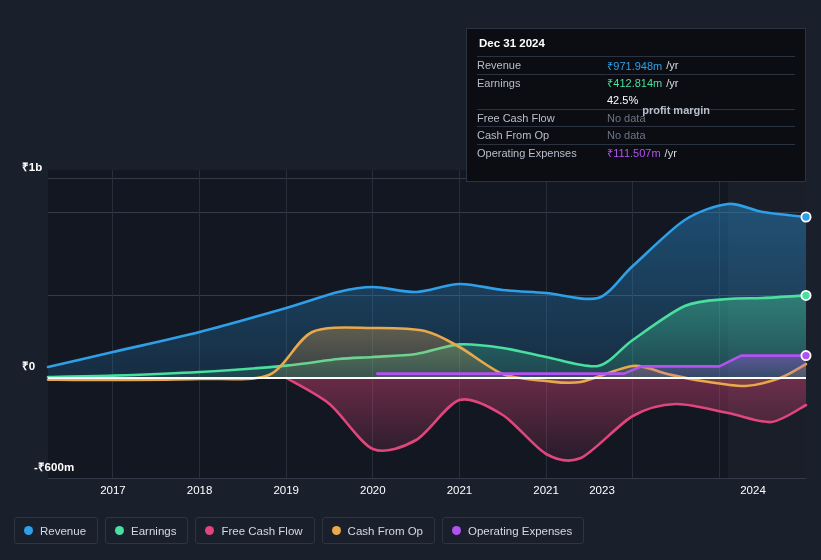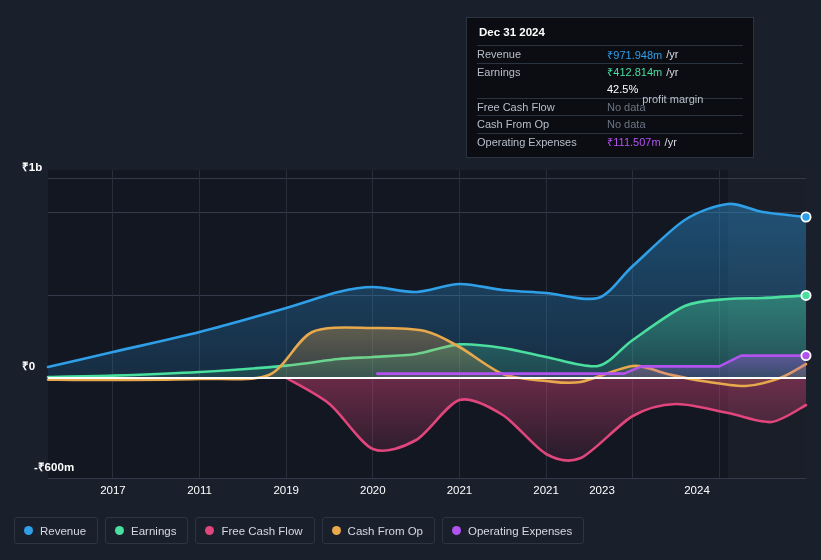--- a/index.html
+++ b/index.html
@@ -39,25 +39,25 @@
     transform: translateX(-50%);
     color: #ffffff;
     font-size: 11.5px;
     font-weight: 400;
     white-space: nowrap;
   }
 
   
   .tooltip {
     position: absolute;
-    left: 466px; top: 17px;
-    width: 288px;
+    left: 466px; top: 28px;
+    width: 340px;
     background: #0b0d12;
     border: 1px solid #2b3240;
-    padding: 7px 10px 7px 10px;
+    padding: 7px 10px 20px 10px;
   }
   .tt-title {
     color: #ffffff;
     font-size: 11.5px;
     font-weight: 700;
     padding: 1px 0 7px 2px;
   }
   .tt-row {
     display: flex;
     align-items: center;
@@ -68,21 +68,21 @@
   .tt-row.noborder { border-top: none; }
   .tt-label {
     width: 130px;
     color: #b9bfcb;
     font-weight: 400;
     white-space: nowrap;
   }
   .tt-value { white-space: nowrap; font-weight: 400; }
   .tt-value.nodata { color: #6d7484; font-weight: 400; }
   .tt-unit { color: #d7dbe3; font-weight: 400; }
-  .tt-margin-lbl { color: #b9bfcb; font-weight: 400; margin-top: 20px; }
+  .tt-margin-lbl { color: #b9bfcb; font-weight: 700; margin-top: 20px; }
 
   
   .legend {
     position: absolute;
     left: 14px; top: 517px;
     display: flex;
     gap: 7px;
   }
   .legend-item {
     display: flex;
@@ -173,27 +173,27 @@
           <circle cx="806" cy="355.6" r="4.6" fill="#b253f0" stroke="#ffffff" stroke-width="1.8"></circle>
         </g>
     </svg>
 
     <div class="ylabel ylabel-top">₹1b</div>
     <div class="ylabel ylabel-zero">₹0</div>
     <div class="ylabel ylabel-bot">-₹600m</div>
 
     <div class="xlabels" id="xlabels">
         <div class="xlabel" style="left: 112.971px;">2017</div>
-        <div class="xlabel" style="left: 199.6px;">2011</div>
+        <div class="xlabel" style="left: 199.6px;">2018</div>
         <div class="xlabel" style="left: 286.229px;">2019</div>
         <div class="xlabel" style="left: 372.857px;">2020</div>
         <div class="xlabel" style="left: 459.486px;">2021</div>
         <div class="xlabel" style="left: 546.114px;">2021</div>
         <div class="xlabel" style="left: 602px;">2023</div>
-        <div class="xlabel" style="left: 697px;">2024</div>
+        <div class="xlabel" style="left: 753px;">2024</div>
       </div>
   </div>
 
   <div class="tooltip">
     <div class="tt-title">Dec 31 2024</div>
     <div id="ttRows">
         <div class="tt-row">
           <div class="tt-label">Revenue</div>
           <div class="tt-value" style="color: rgb(47, 159, 232);">₹971.948m</div>
           <div class="tt-unit" style="margin-left: 4px;">/yr</div>

